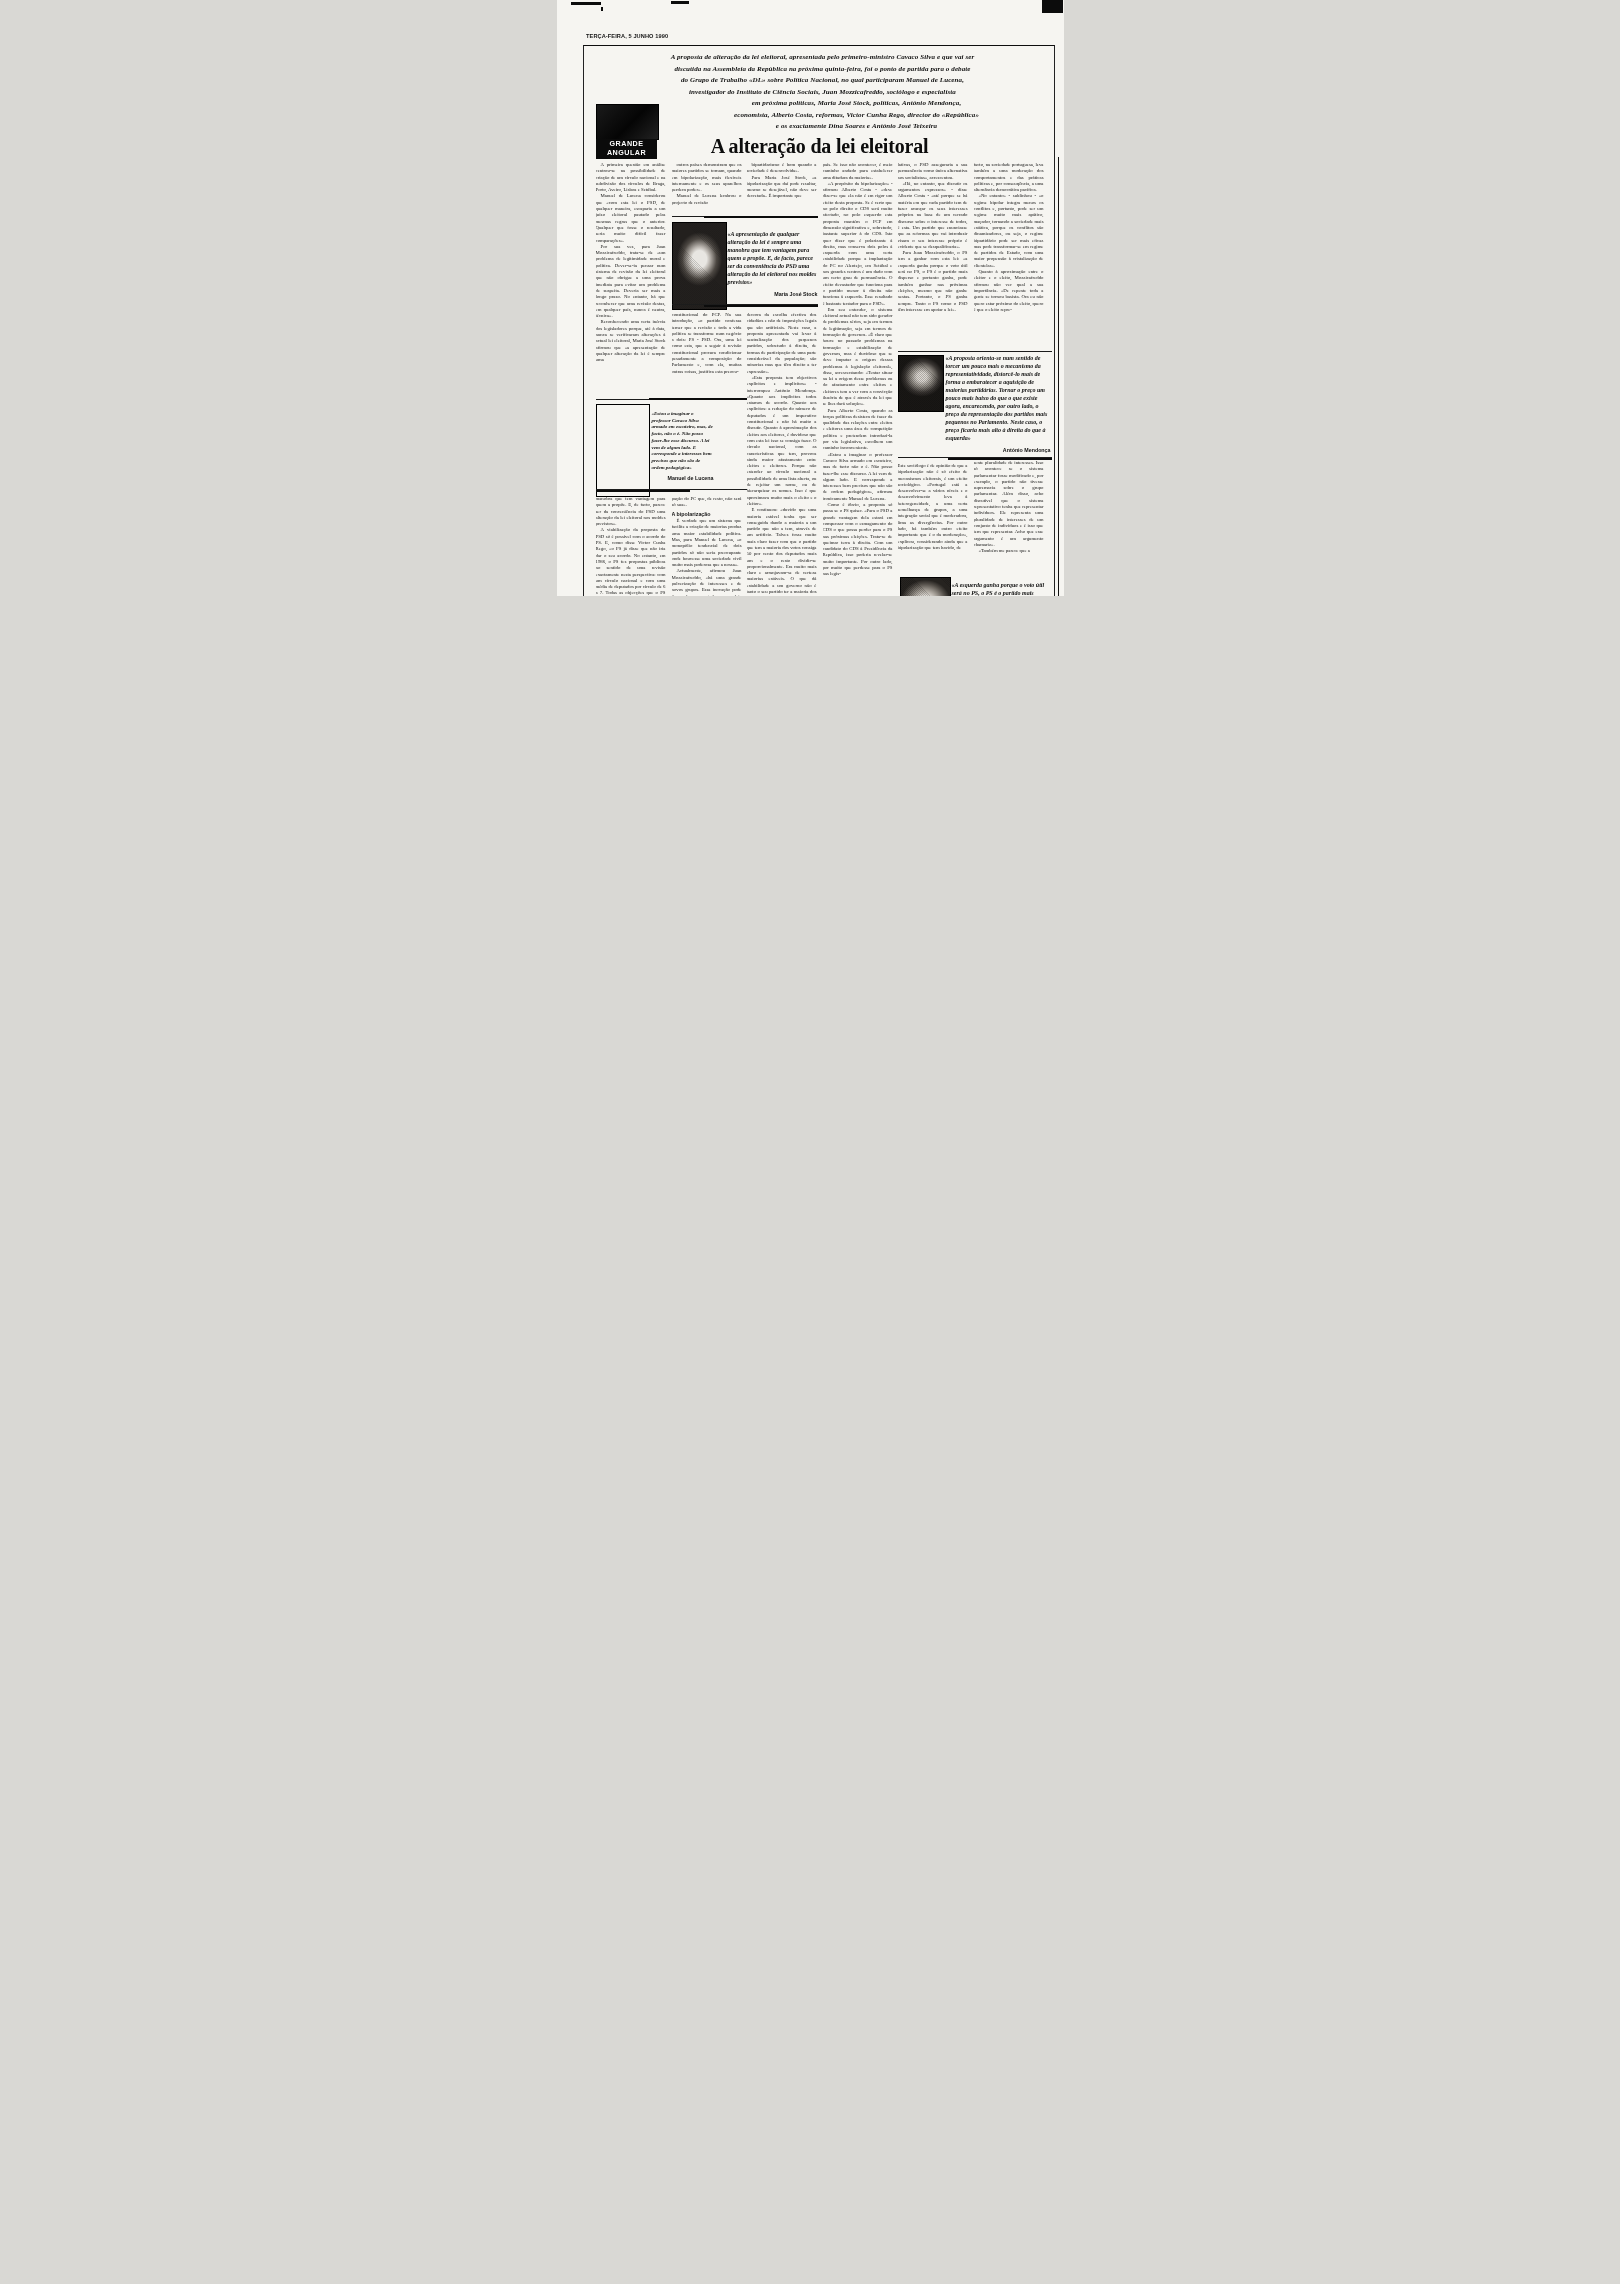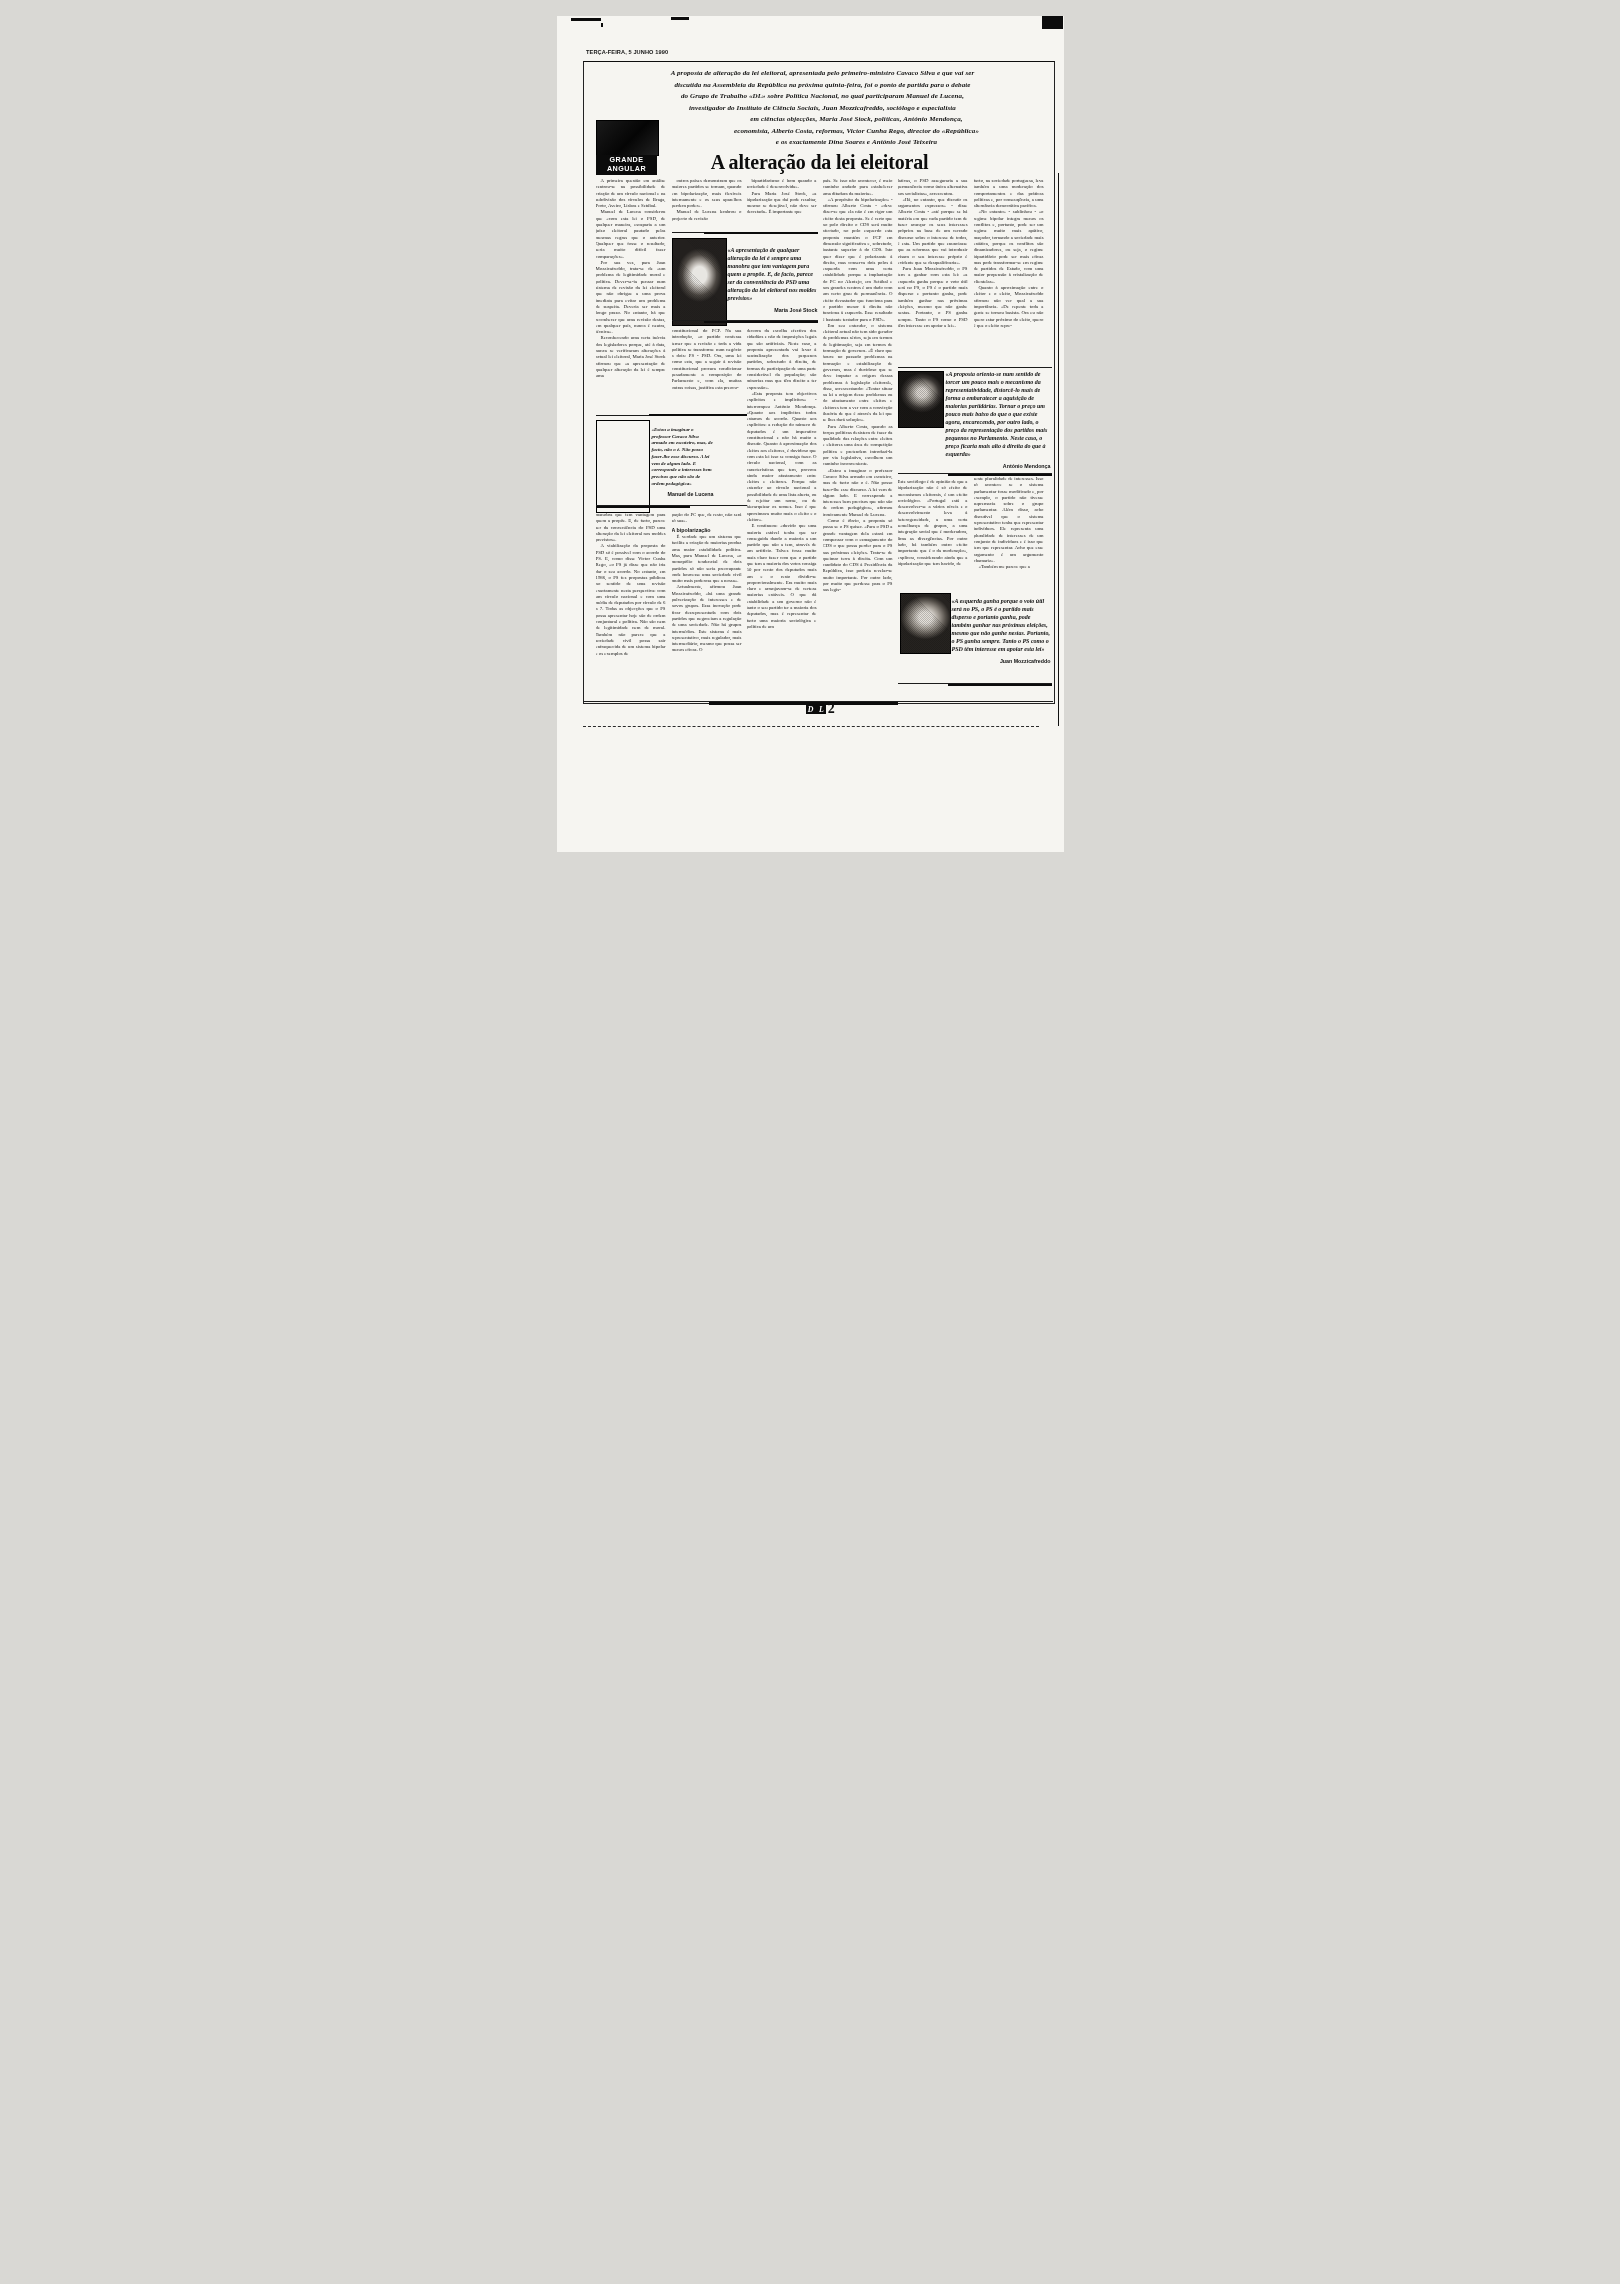--- a/index.html
+++ b/index.html
@@ -1,16 +1,16 @@
 <!DOCTYPE html>
 <html lang="pt" style="font-size:7.4px"><head>
 <meta charset="utf-8">
 <style>
   html,body{margin:0;padding:0;background:#d9d8d4;}
-  .page{position:relative;width:507px;height:836px;margin:16px auto;background:#f6f5f1;
+  .page{position:relative;width:507px;height:596px;margin:0 auto;background:#f6f5f1;
         font-family:"Liberation Serif",serif;color:#141414;overflow:hidden;}
   
   .mark{position:absolute;background:#0c0c0c;}
   .vline-right{position:absolute;left:501px;top:157px;width:0.9px;height:553px;background:#111;}
   .dashline{position:absolute;left:26px;top:710px;width:456px;border-top:0.9px dashed #2b2b2b;}
   
   .frame{position:absolute;left:26px;top:45px;width:470px;height:641px;
          border:0.5px solid #222;border-top:1.8px solid #0e0e0e;}
   .date{position:absolute;left:29.5px;top:33px;font-family:"Liberation Sans",sans-serif;
         font-weight:700;font-size:5.8px;letter-spacing:0.1px;transform:scaleX(.97);transform-origin:left;}
@@ -78,21 +78,21 @@
 
   <div class="date">TERÇA-FEIRA, 5 JUNHO 1990</div>
 
   <div class="frame"></div>
 
   <div class="lede">
       <div class="lede-line"><span>A proposta de alteração da lei eleitoral, apresentada pelo primeiro-ministro Cavaco Silva e que vai ser</span></div>
       <div class="lede-line"><span>discutida na Assembleia da República na próxima quinta-feira, foi o ponto de partida para o debate</span></div>
       <div class="lede-line"><span>do Grupo de Trabalho «DL» sobre Política Nacional, no qual participaram </span><span class="b">Manuel de Lucena</span><span>,</span></div>
       <div class="lede-line"><span>investigador do Instituto de Ciência Sociais, </span><span class="b">Juan Mozzicafreddo</span><span>, sociólogo e especialista</span></div>
-      <div class="lede-line"><span>em ciências objecções, </span><span class="b">Maria José Stock</span><span>, políticas, </span><span class="b">António Mendonça</span><span>,</span></div>
+      <div class="lede-line"><span>em próxima políticas, </span><span class="b">Maria José Stock</span><span>, políticas, </span><span class="b">António Mendonça</span><span>,</span></div>
       <div class="lede-line"><span>economista, </span><span class="b">Alberto Costa</span><span>, reformas, </span><span class="b">Victor Cunha Rego</span><span>, director do «República»</span></div>
       <div class="lede-line"><span>e os exactamente </span><span class="b">Dina Soares</span><span> e </span><span class="b">António José Teixeira</span></div>
     </div>
 
   <div class="kicker-photo"></div>
   <div class="kicker">
     <div>GRANDE</div>
     <div>ANGULAR</div>
   </div>
 

